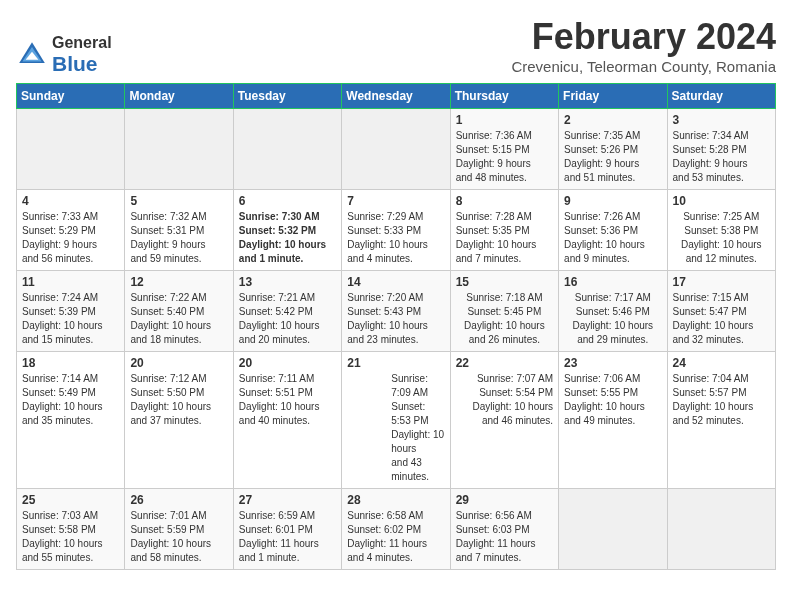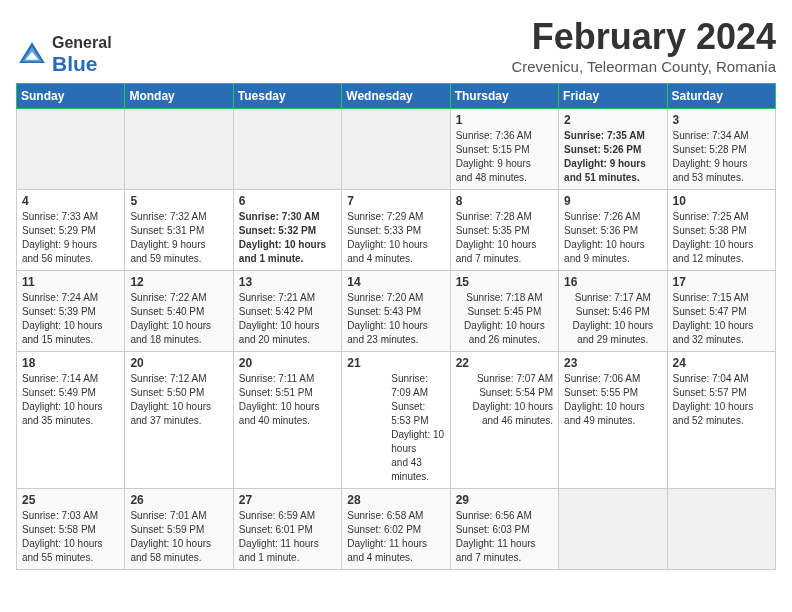--- a/index.html
+++ b/index.html
@@ -134,21 +134,21 @@
         <td class="empty-cell"></td>
         <td>
           <span class="day-num">1</span>
           <div class="day-info" style="white-space: pre-line;">Sunrise: 7:36 AM
 Sunset: 5:15 PM
 Daylight: 9 hours
 and 48 minutes.</div>
         </td>
         <td>
           <span class="day-num">2</span>
-          <div class="day-info" style="white-space: pre-line; font-weight: bold;">Sunrise: 7:35 AM
+          <div class="day-info" style="white-space: pre-line;">Sunrise: 7:35 AM
 Sunset: 5:26 PM
 Daylight: 9 hours
 and 51 minutes.</div>
         </td>
         <td>
           <span class="day-num">3</span>
           <div class="day-info" style="white-space: pre-line;">Sunrise: 7:34 AM
 Sunset: 5:28 PM
 Daylight: 9 hours
 and 53 minutes.</div>
@@ -192,21 +192,21 @@
         </td>
         <td>
           <span class="day-num">9</span>
           <div class="day-info" style="white-space: pre-line;">Sunrise: 7:26 AM
 Sunset: 5:36 PM
 Daylight: 10 hours
 and 9 minutes.</div>
         </td>
         <td>
           <span class="day-num">10</span>
-          <div class="day-info" style="white-space: pre-line;">Sunrise: 7:25 AM
+          <div class="day-info" style="white-space: pre-line; text-align: center;">Sunrise: 7:25 AM
 Sunset: 5:38 PM
 Daylight: 10 hours
 and 12 minutes.</div>
         </td>
       </tr>
       <tr>
         <td>
           <span class="day-num">11</span>
           <div class="day-info" style="white-space: pre-line;">Sunrise: 7:24 AM
 Sunset: 5:39 PM

